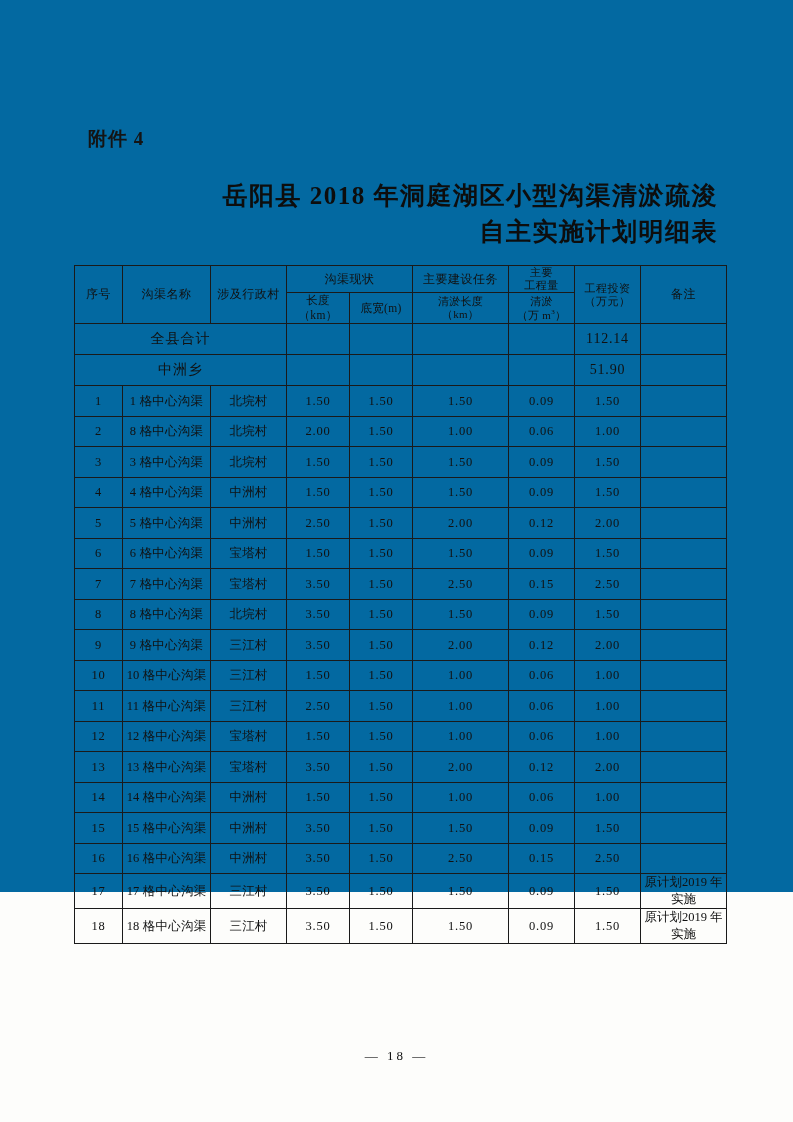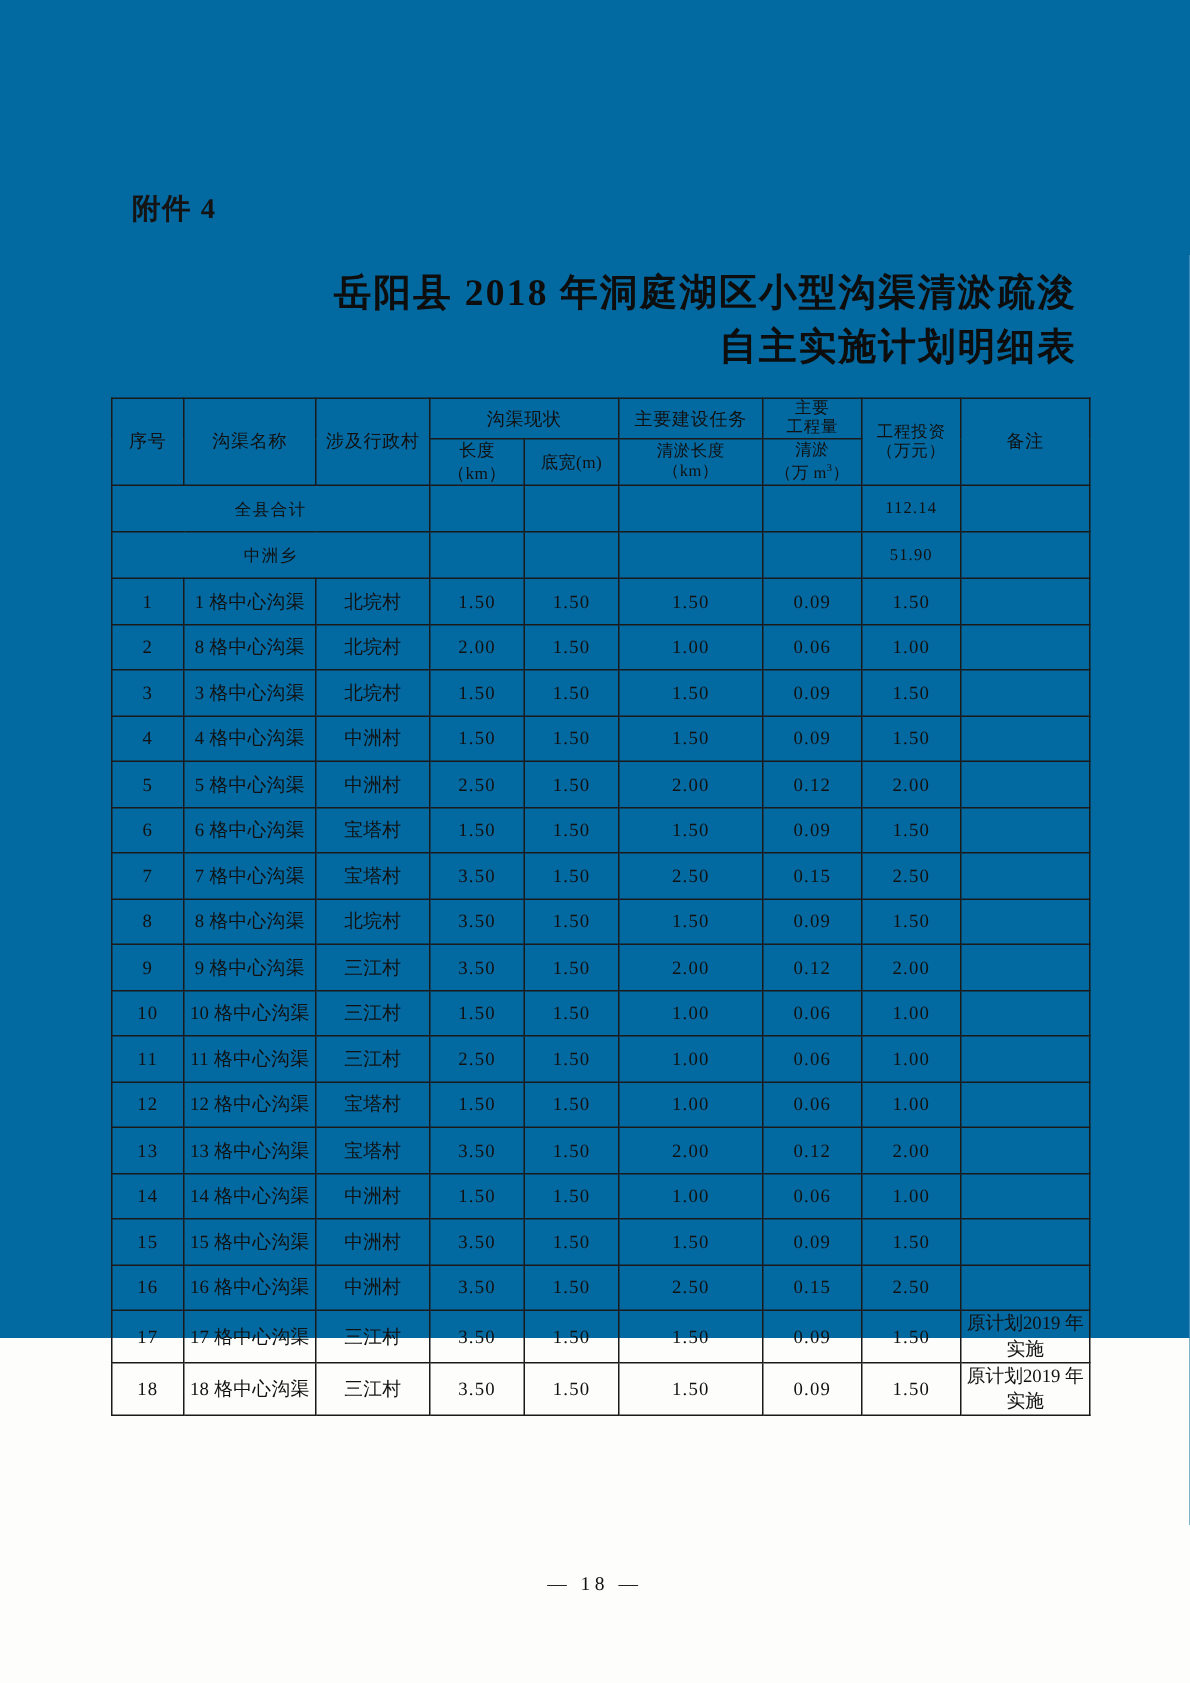--- a/index.html
+++ b/index.html
@@ -80,21 +80,21 @@
   .hdr-small {
     font-size: 11px;
     line-height: 1.2;
   }
   tr.data-row td {
     height: 29.5px;
     font-size: 12.5px;
   }
   tr.total-row td {
     height: 30px;
-    font-size: 11px;
+    font-size: 14px;
   }
   .name-cell {
     font-size: 12.5px;
     letter-spacing: 0.2px;
   }
   .num-cell {
     font-family: "Liberation Serif", "DejaVu Serif", serif;
     font-size: 12.5px;
     letter-spacing: 0.8px;
   }

